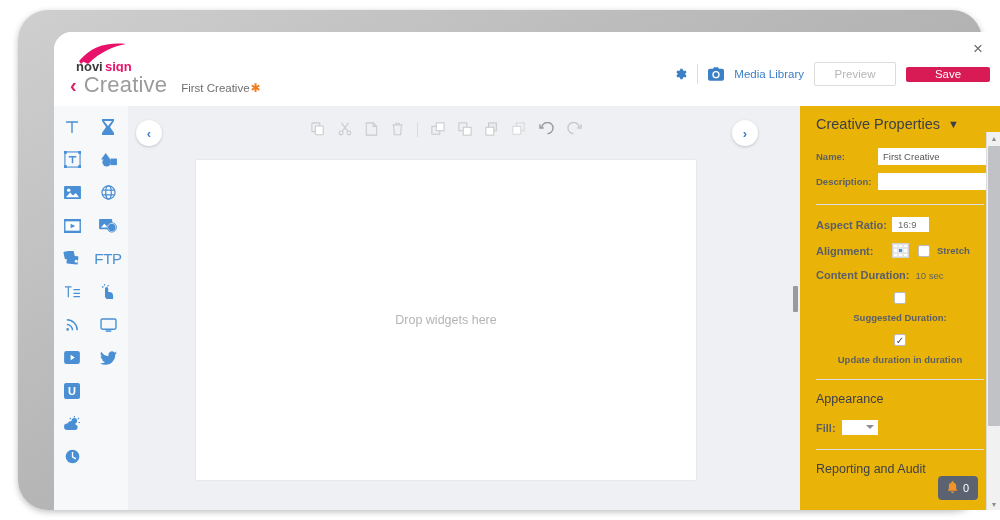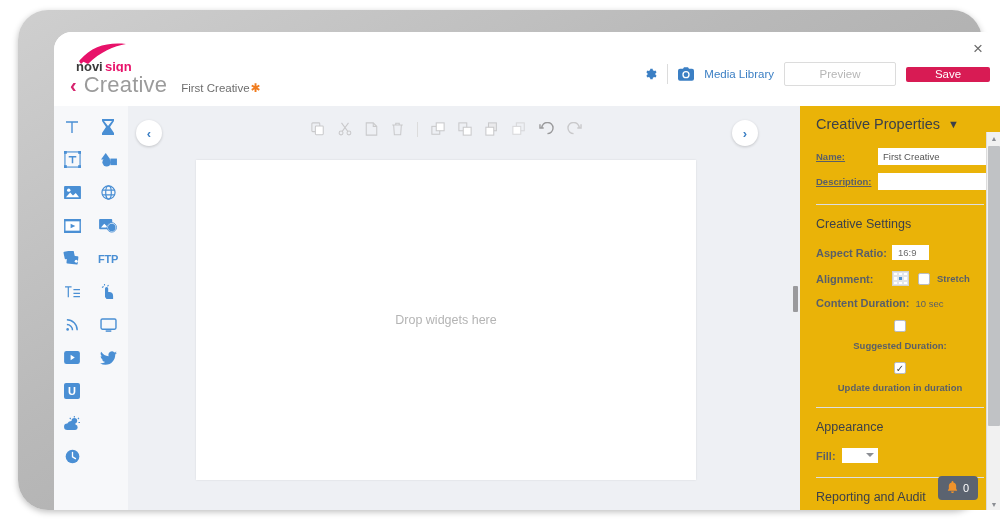--- a/index.html
+++ b/index.html
@@ -38,21 +38,21 @@
   #back-chevron { color: #d6246e; font-size: 20px; font-weight: 700; margin-right: 7px; line-height: 1; }
   #page-title { font-size: 22px; color: #9b9b9b; font-weight: 400; letter-spacing:.2px; }
   #doc-name { margin-left: 14px; font-size: 11.5px; color: #6e6e6e; }
   #doc-dirty { color: #f07c1e; font-size: 12px; margin-left: 1px; }
 
   #header-actions { position: absolute; right: 10px; top: 30px; display: flex; align-items: center; gap: 10px; }
   .hdr-icon { color: #3b7fc4; display: flex; align-items: center; cursor: pointer; }
   #hdr-divider { width: 1px; height: 20px; background: #dcdcdc; }
   #media-library-label { font-size: 11.5px; color: #3b7fc4; cursor: pointer; }
   #preview-btn {
-    width: 112px; height: 24px; border: 1px solid #dcdcdc; background: #fff;
+    width: 82px; height: 24px; border: 1px solid #dcdcdc; background: #fff;
     color: #b6b6b6; font-size: 11.5px; border-radius: 2px; cursor: pointer;
   }
   #save-btn {
     width: 84px; height: 15px; border: none; background: #d81b54; color: #fff;
     font-size: 11.5px; border-radius: 2px; cursor: pointer;
   }
 
   
   #app-body { position: relative; height: 404px; background: #eef0f4; }
 
@@ -61,21 +61,21 @@
     position: absolute; left: 0; top: 0; width: 74px; height: 404px;
     background: #f7f8fa; display: flex; flex-wrap: wrap;
     align-content: flex-start; padding-top: 4px;
   }
   .widget-btn {
     width: 34px; height: 33px; margin: 0 1px;
     display: flex; align-items: center; justify-content: center;
     cursor: pointer; color: #4a8fd4;
   }
   .widget-btn svg { display: block; }
-  .wtext { font-weight: 700; font-size: 11px; letter-spacing: -.3px; }
+  .wtext { font-weight: 400; font-size: 15px; letter-spacing: -.3px; }
 
   
   .collapse-handle {
     position: absolute; width: 26px; height: 26px; border-radius: 50%;
     background: #fff; box-shadow: 0 1px 3px rgba(0,0,0,.18);
     display: flex; align-items: center; justify-content: center;
     color: #3b7fc4; font-size: 13px; font-weight: 700; cursor: pointer; z-index: 4;
   }
   #collapse-left { left: 82px; top: 14px; }
   #collapse-right { left: 678px; top: 14px; }
@@ -101,21 +101,21 @@
 
   
   #properties-panel {
     position: absolute; left: 746px; top: 0; width: 200px; height: 404px;
     background: #eab308; padding: 10px 16px 0 16px; overflow: hidden;
   }
   #panel-title { font-size: 14.5px; color: #3c4049; display: flex; align-items: center; gap: 8px; margin-bottom: 16px; cursor: pointer; }
   #panel-chevron { font-size: 11px; color: #3c4049; }
 
   .field-row { display: flex; align-items: center; margin-bottom: 8px; }
-  .field-label { font-size: 9.5px; color: #5a5f68; font-weight: 700; width: 62px; flex: none; text-decoration: underline; }
+  .field-label { font-size: 9.5px; color: #5a5f68; font-weight: 700; width: 62px; flex: none; }
   .field-input { flex: 1; height: 17px; background: #fff; border: none; font-size: 9.5px; color: #555; padding: 0 5px; font-family: "Liberation Sans", sans-serif; }
 
   .panel-rule { height: 1px; background: #dcdee2; margin: 14px 0 12px 0; }
   .section-title { font-size: 12.5px; color: #3c4049; margin-bottom: 14px; }
 
   .prop-row { display: flex; align-items: center; margin-bottom: 11px; }
   .prop-label { font-size: 11px; color: #5a5f68; font-weight: 700; width: 76px; flex: none; }
   .prop-value { font-size: 9.5px; color: #5a5f68; }
   #aspect-ratio-value { background: #fff; padding: 2px 12px 2px 6px; font-size: 9.5px; color: #6b6b6b; }
 
@@ -415,21 +415,20 @@
         <div class="field-row">
           <span class="field-label">Name:</span>
           <input class="field-input" value="First Creative" style="">
         </div>
         <div class="field-row">
           <span class="field-label">Description:</span>
           <input class="field-input" value="" style="">
         </div>
 
         <div class="panel-rule"></div>
-        <div class="section-title">Creative Settings</div>
 
         <div class="prop-row">
           <span class="prop-label">Aspect Ratio:</span>
           <span id="aspect-ratio-value">16:9</span>
         </div>
 
         <div class="prop-row">
           <span class="prop-label">Alignment:</span>
           <span id="align-grid">
             <div></div>

